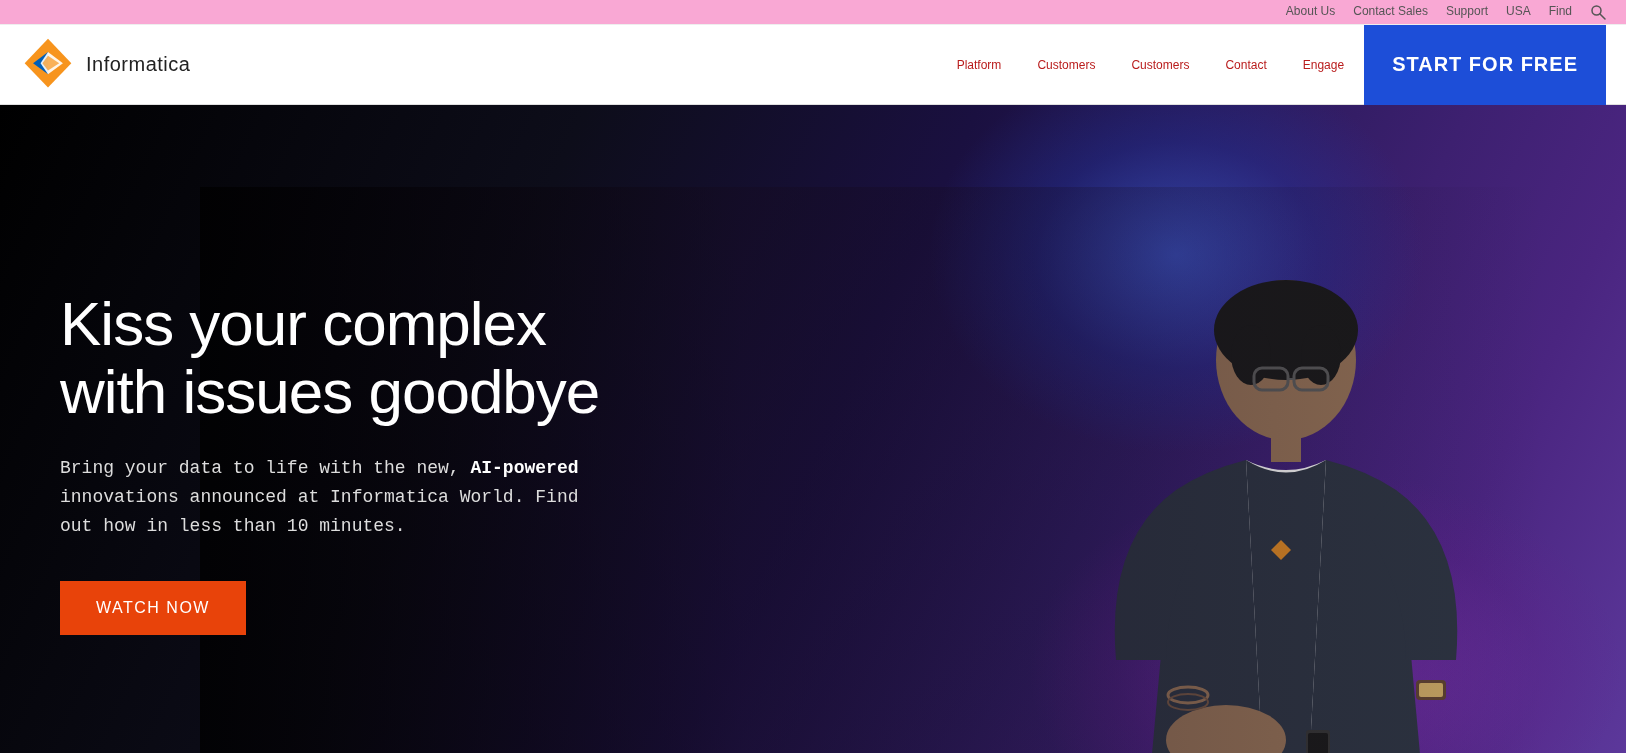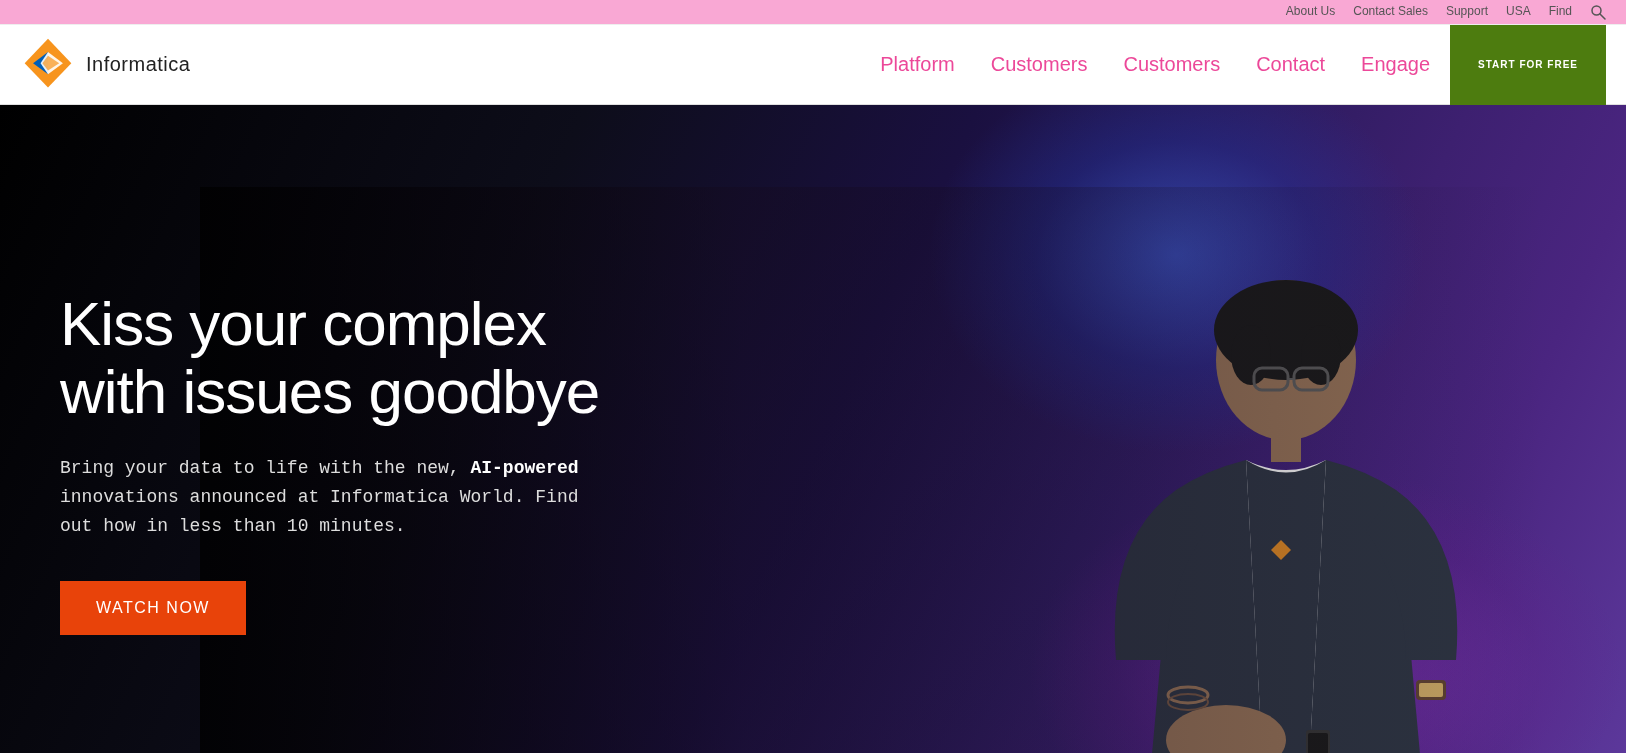--- a/index.html
+++ b/index.html
@@ -52,30 +52,30 @@
       font-weight: 400;
       letter-spacing: 0.5px;
     }
     .nav-links {
       display: flex;
       align-items: center;
       gap: 36px;
       margin-right: 20px;
     }
     .nav-links a {
-      font-size: 20px;
-      color: #ec4899;
+      font-size: 12px;
+      color: #b91c1c;
       text-decoration: none;
       font-weight: 500;
       cursor: pointer;
     }
     .cta-button {
-      background: #4d7c0f;
-      color: #fff;
-      font-size: 10px;
+      background: #1d4ed8;
+      color: #fff;
+      font-size: 20px;
       font-weight: 700;
       padding: 18px 28px;
       border: none;
       cursor: pointer;
       text-transform: uppercase;
       letter-spacing: 1px;
       height: 80px;
       display: flex;
       align-items: center;
     }

